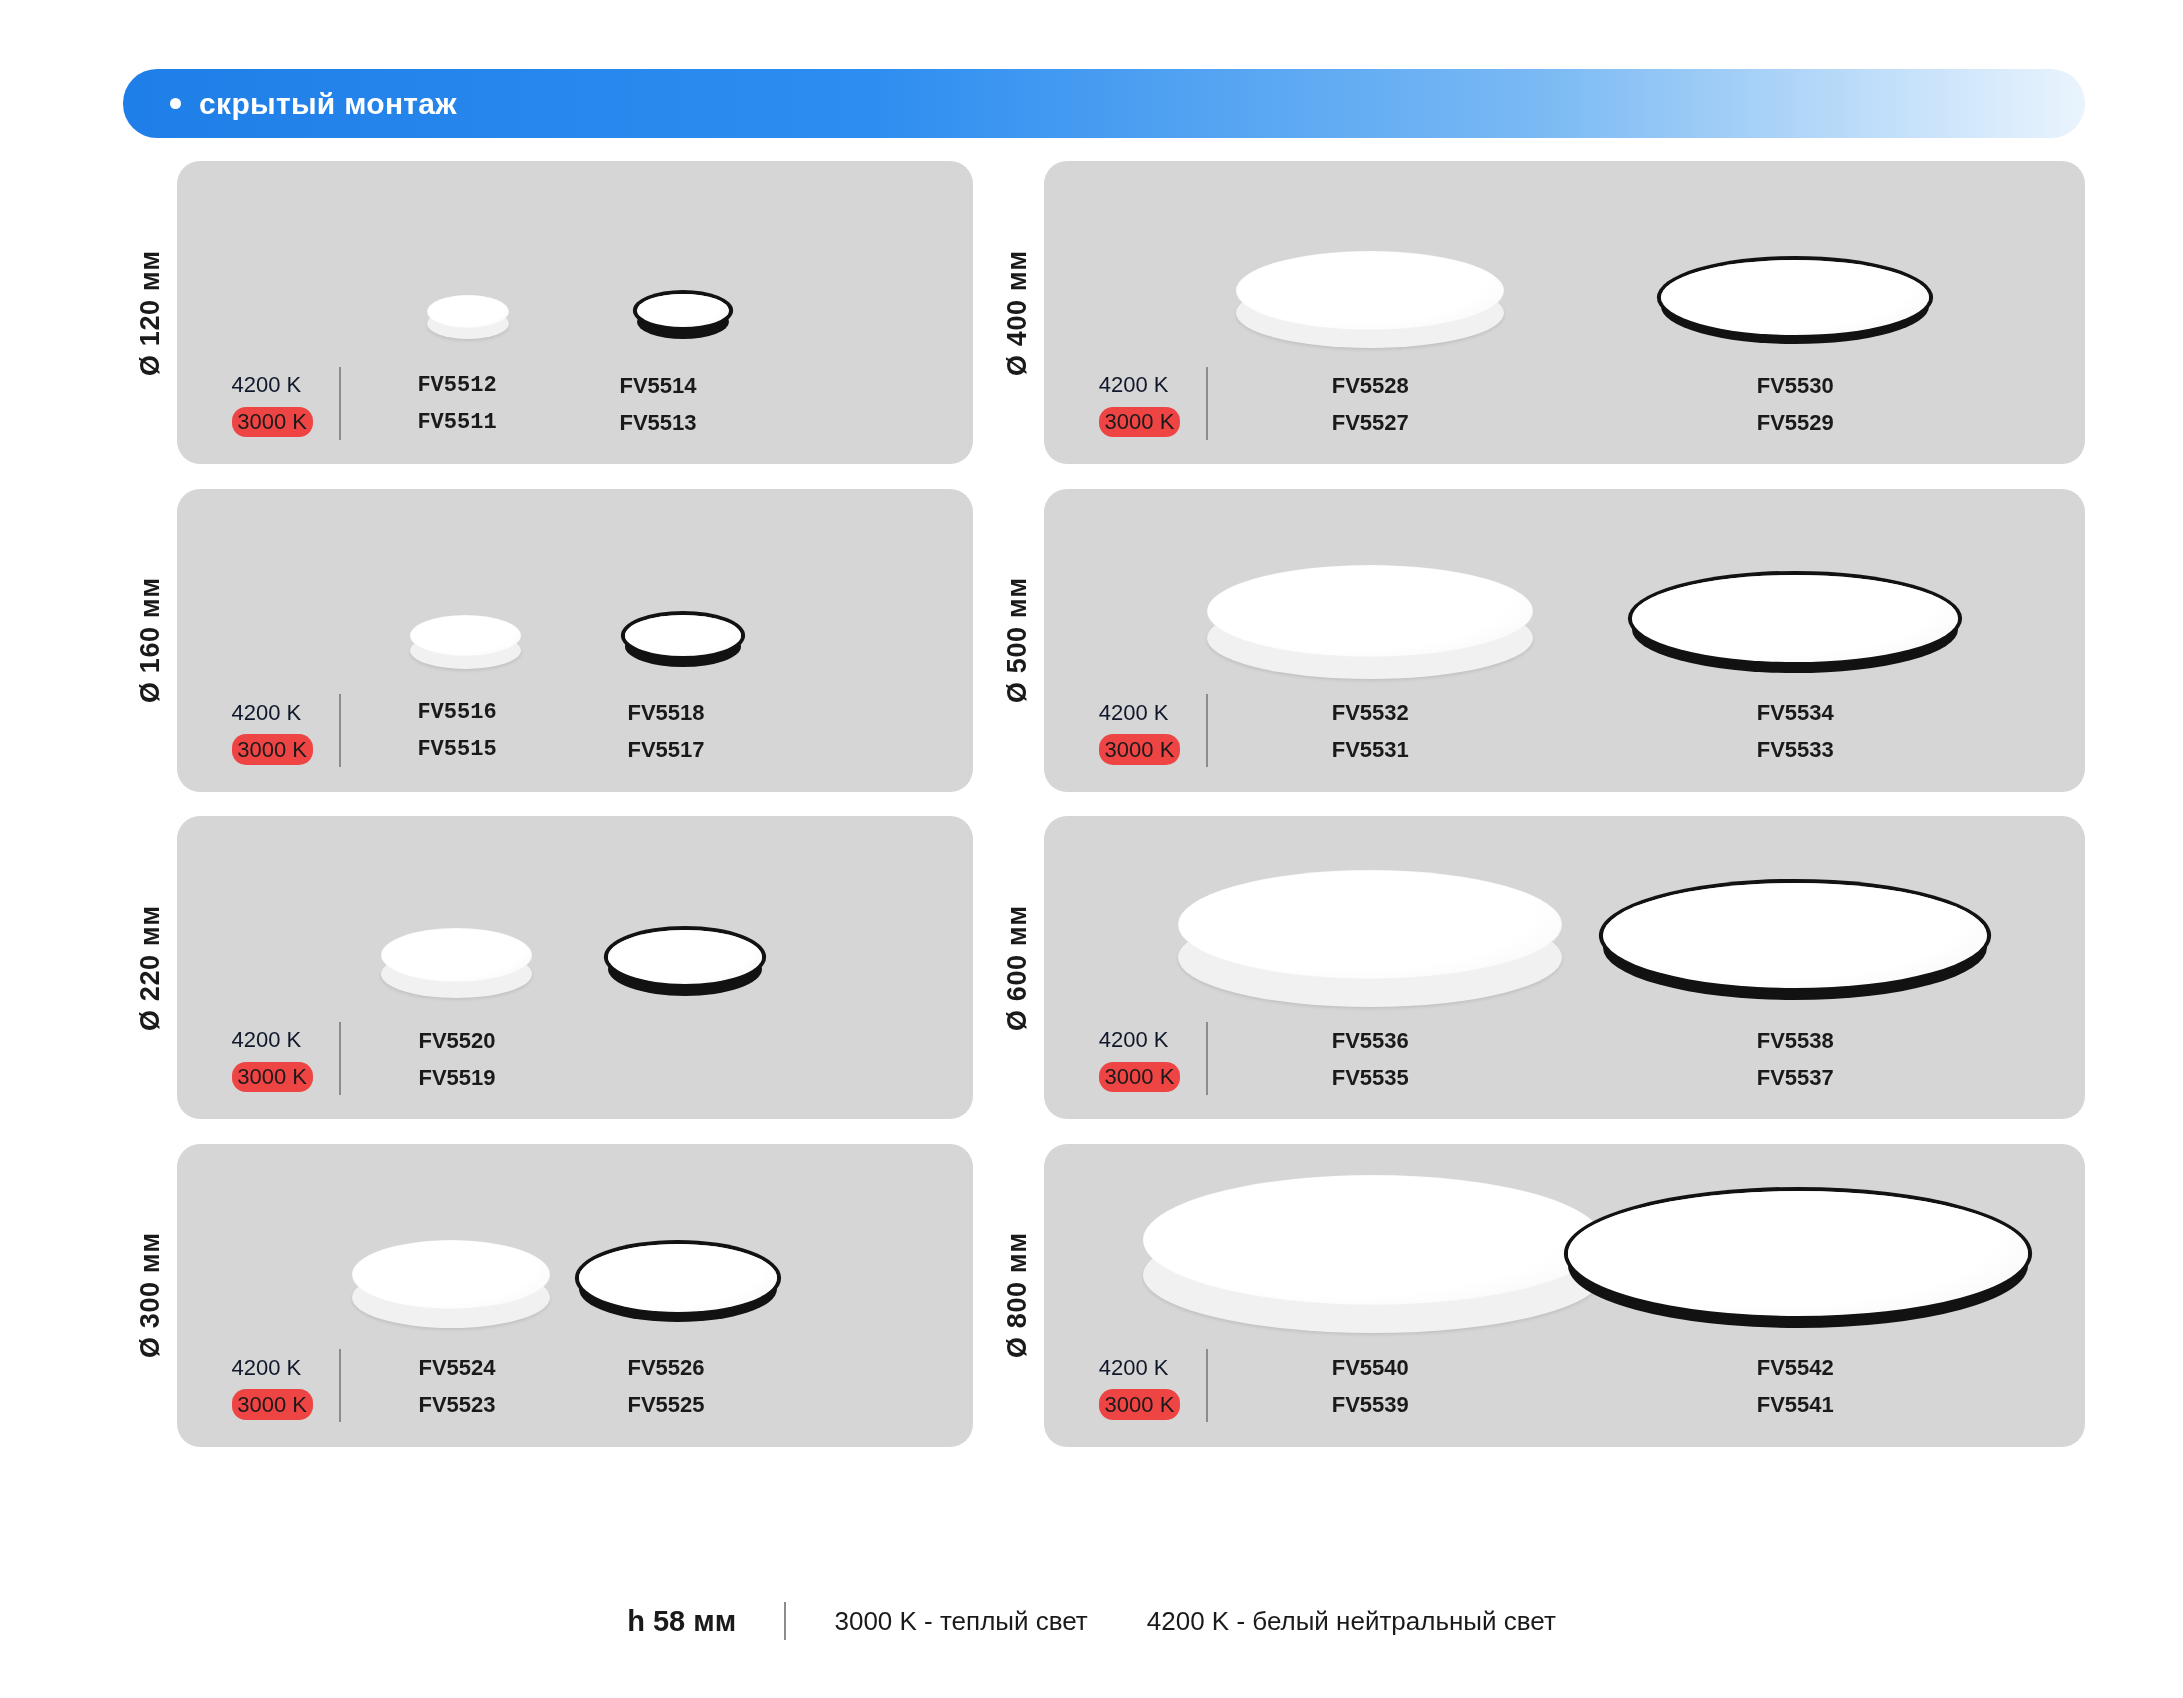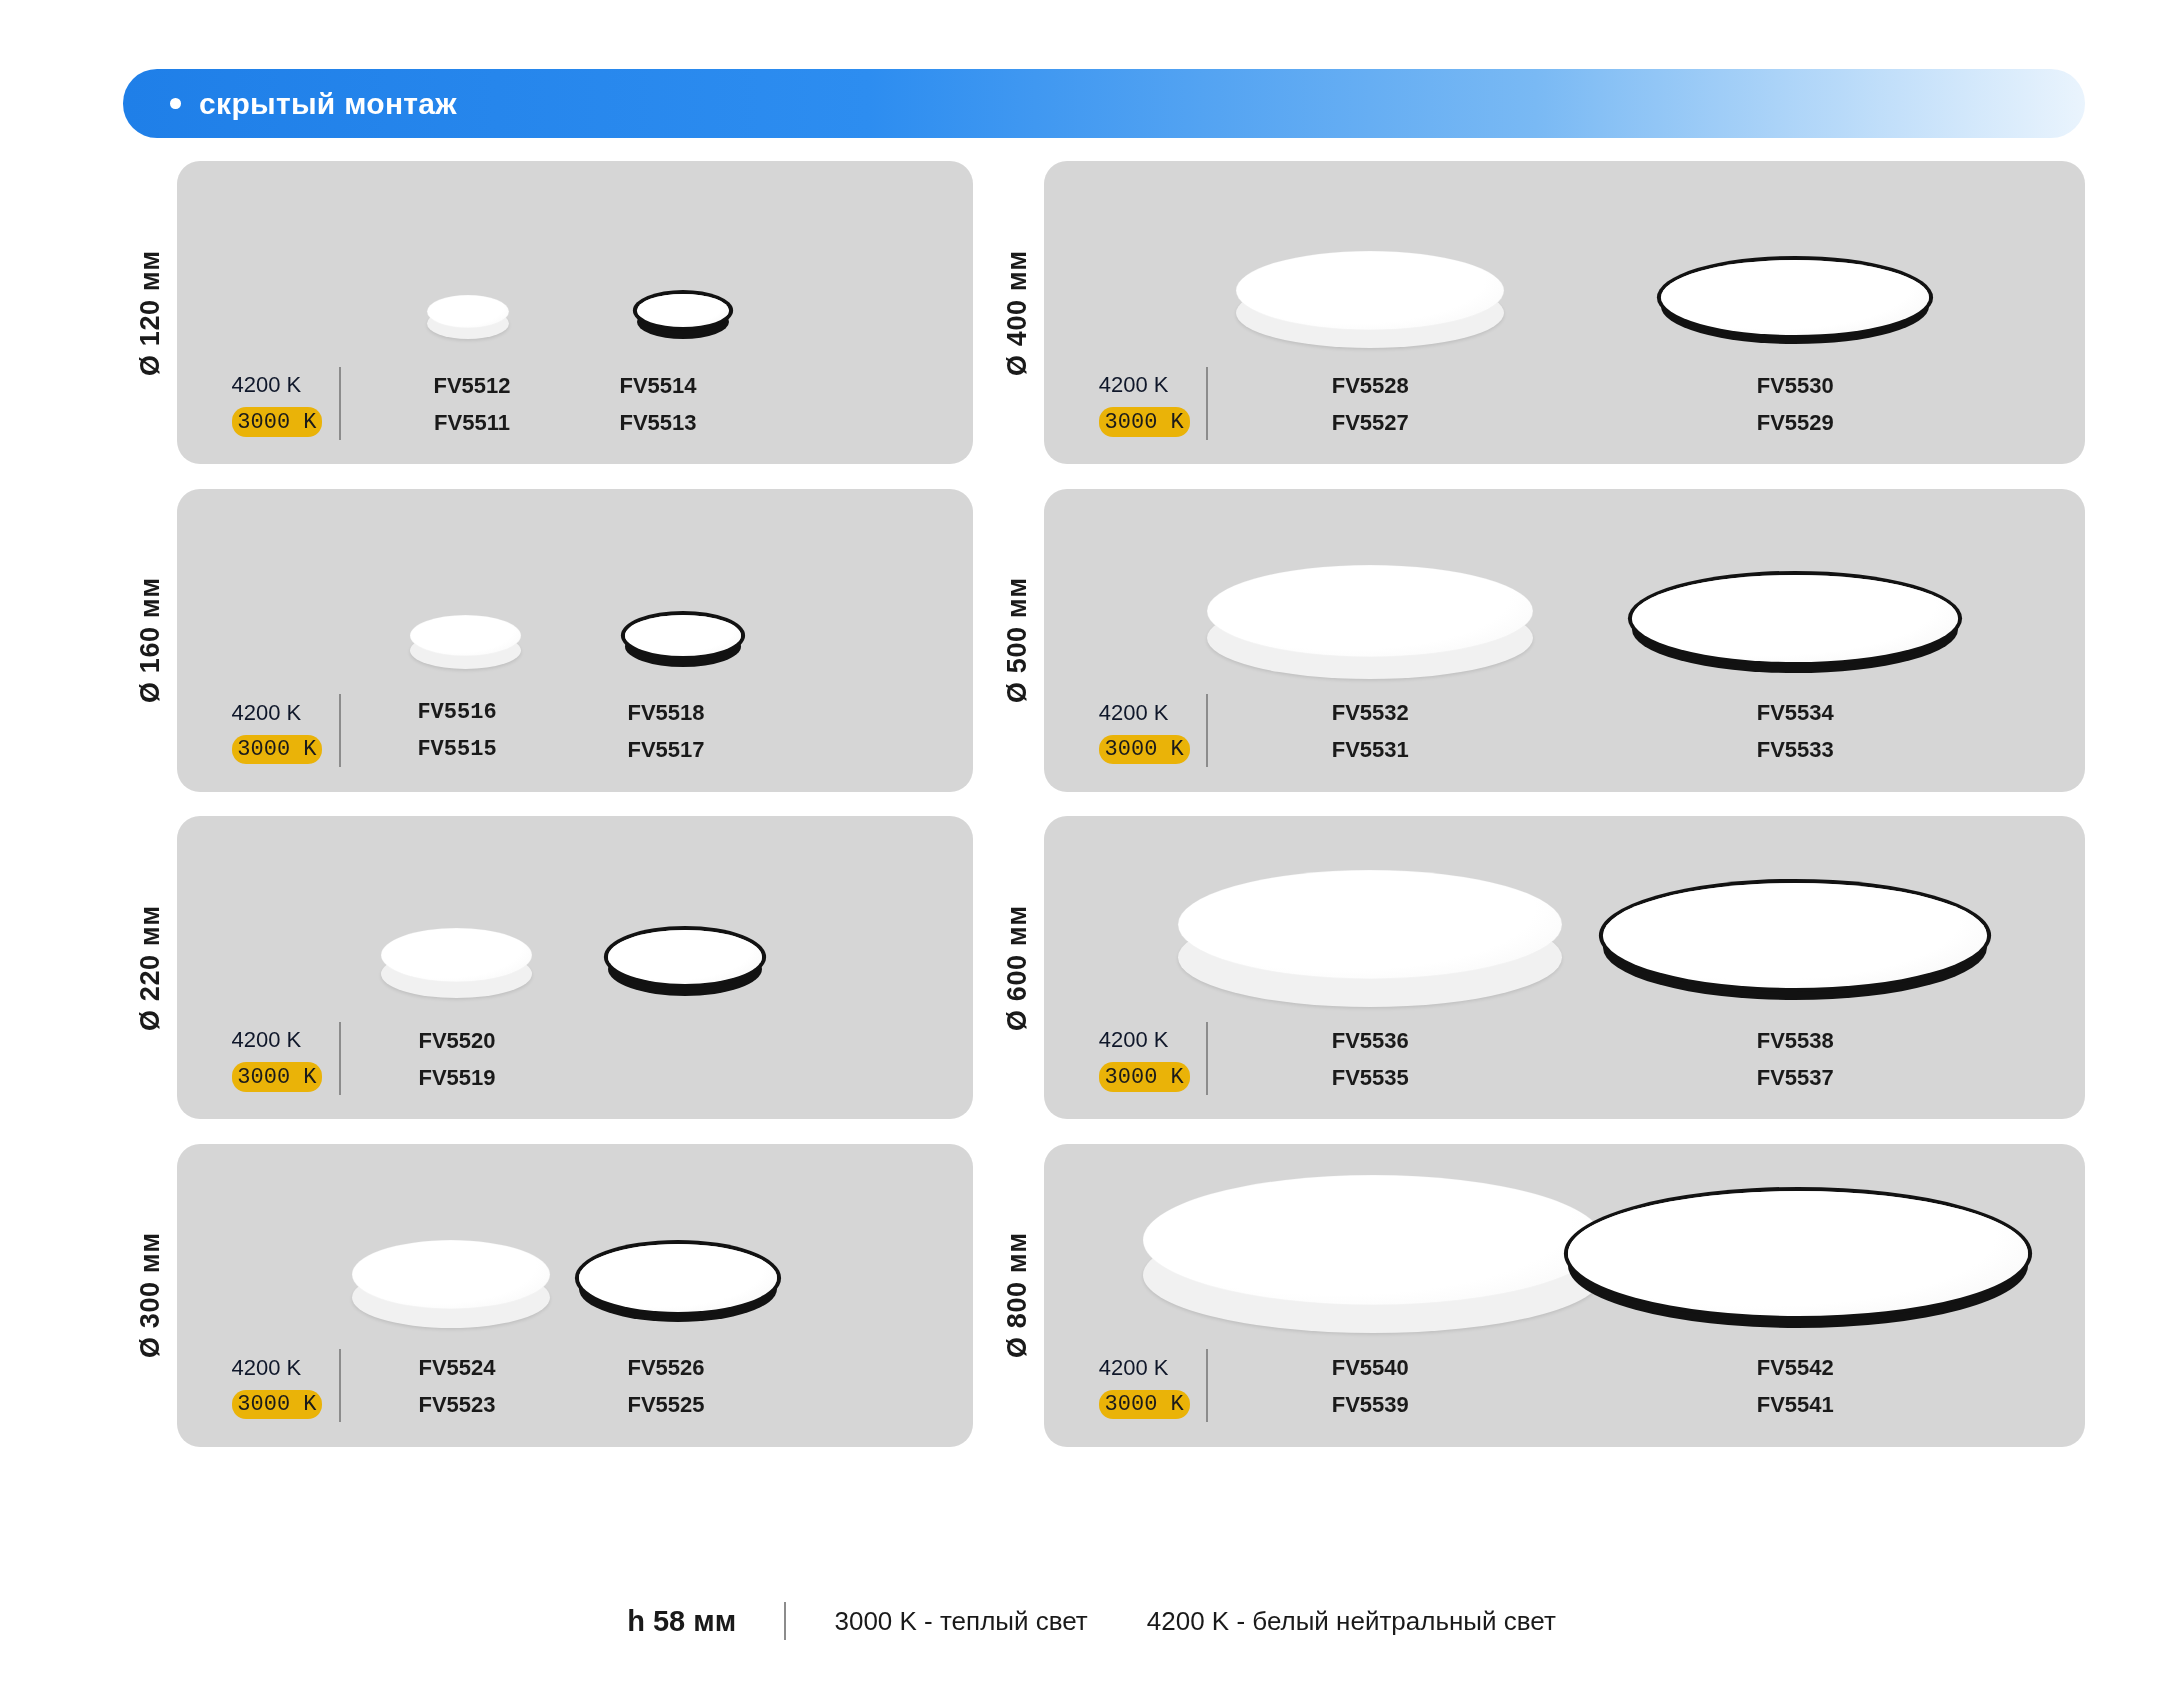--- a/index.html
+++ b/index.html
@@ -167,24 +167,23 @@
     height: 37px;
     display: flex;
     align-items: center;
     font-size: 22px;
     box-sizing: border-box;
     padding-left: 3.5px;
   }
   .temp-4200 { color: #0f172a; }
   .temp-3000 { color: #1a1a1a; }
   .temp-3000 .chip {
-    background: #eab308;
+    background: #ef4444;
     padding: 2.3px 5.8px;
     border-radius: 14px;
-    font-family: Liberation Mono, monospace;
   }
   .code-col {
     position: absolute;
     top: 0;
     width: 210px;
     height: 73px;
     text-align: center;
   }
   .code {
     height: 37px;
@@ -253,21 +252,21 @@
         </div>
         <div class="labels">
           <div class="temp-col">
             <div class="temp temp-4200">
                 <span>4200 K</span>
               </div>
             <div class="temp temp-3000">
                 <span class="chip">3000 K</span>
               </div>
           </div>
-          <div class="code-col" style="left:190px;">
+          <div class="code-col" style="left:175px;font-family:Liberation Mono, monospace;">
             <div class="code">FV5512</div>
             <div class="code">FV5511</div>
           </div>
           <div class="code-col" style="left:376px;">
             <div class="code">FV5514</div>
             <div class="code">FV5513</div>
           </div>
         </div>
       </div>
     </div>

